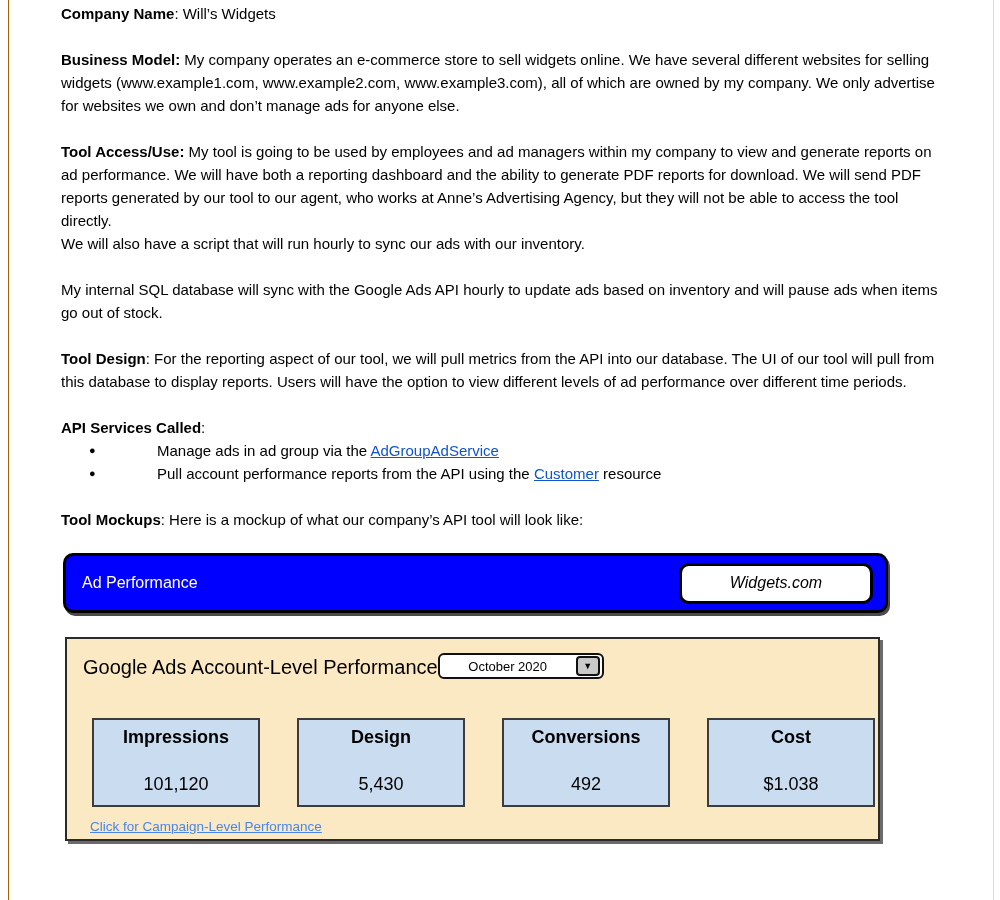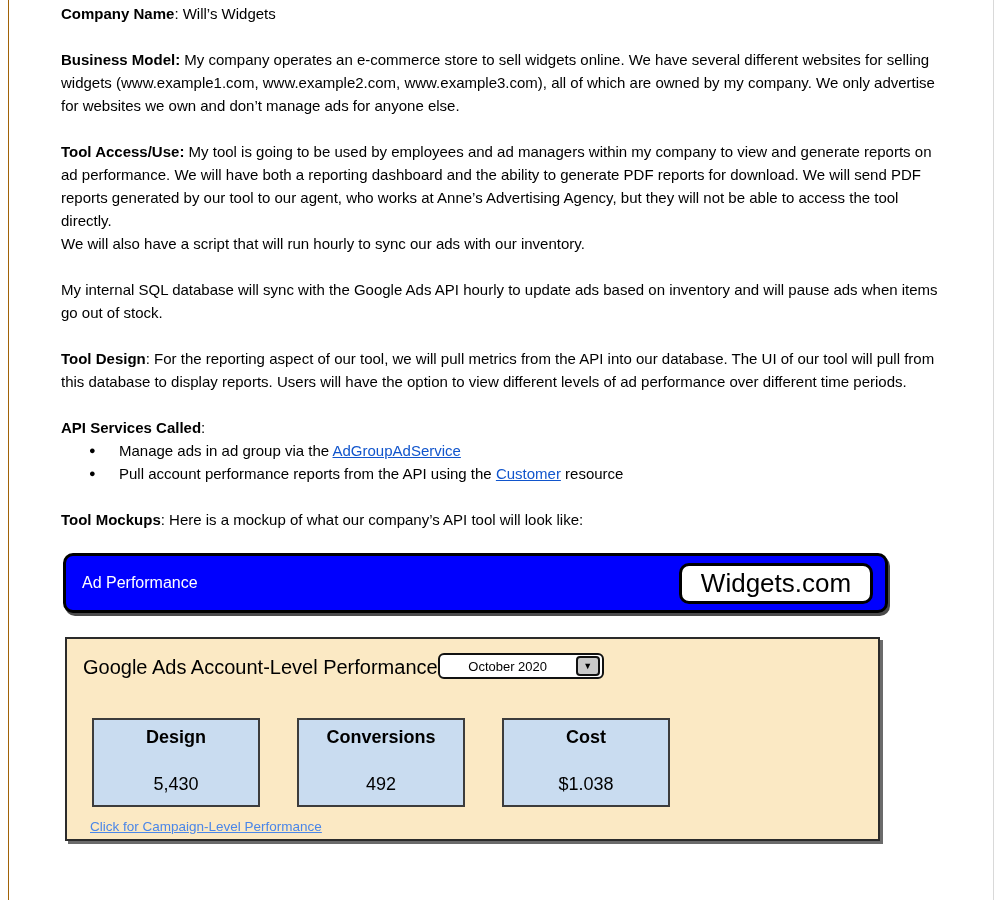--- a/index.html
+++ b/index.html
@@ -8,32 +8,32 @@
   .page { position:absolute; left:8px; top:0; width:986px; height:900px;
           border-left:1px solid #a16207; border-right:1px solid #d9d9d9; background:#fff; }
   .content { position:absolute; left:52px; top:2px; width:880px; }
 
   .para { font-size:15px; line-height:23px; margin-top:23px; }
   .para.first { margin-top:0; }
   .para b { font-weight:bold; }
 
   .bullet { display:flex; font-size:15px; line-height:23px; padding-left:28px; }
   .bullet .dot { width:30px; font-size:11px; line-height:23px; }
-  .bullet .btext { flex:1; }
+  .bullet .btext { flex:1;margin-left:38px; }
   a.doclink { color:var(--doclink); text-decoration:underline; cursor:pointer; }
 
   
   .mockup-header { margin:22px 0 0 2px; width:825px; height:60px;
     background:var(--blue); border:3px solid #000; border-radius:10px;
     box-shadow:2px 3px 0 #4a4a4a;
     display:flex; align-items:center; justify-content:space-between; padding:0 12px 0 16px; }
   .mh-title { color:#fff; font-size:16px; }
   .widgets-btn { background:#fff; border:3px solid #000; border-radius:10px;
     width:194px; height:41px; display:flex; align-items:center; justify-content:center;
-    font-size:26px; color:#000; cursor:pointer; }
+    font-size:16px; color:#000; cursor:pointer;font-style:italic; }
 
   
   .panel { position:relative; margin:24px 0 0 4px; width:815px; height:204px;
     background:var(--cream); border:2px solid #2b2b2b; box-shadow:3px 3px 0 #6b6b6b; }
   .panel-head { display:flex; justify-content:flex-start; align-items:flex-start;
     padding:14px 18px 0 16px; }
   .panel-title { font-size:20px; line-height:28px; }
   .dropdown { display:flex; align-items:center; justify-content:space-between;
     background:#fff; border:2px solid #111; border-radius:6px;
     width:166px; height:26px; padding:0 1px 0 0; cursor:pointer; }
@@ -95,20 +95,24 @@
         <div class="dropdown">
           <span class="dd-value">October 2020</span>
           <span class="dd-arrow-box">
               <span>▼</span>
             </span>
         </div>
       </div>
 
       <div class="cards">
         <div class="card">
+          <span class="card-label">Impressions</span>
+          <span class="card-value">101,120</span>
+        </div>
+        <div class="card">
           <span class="card-label">Design</span>
           <span class="card-value">5,430</span>
         </div>
         <div class="card">
           <span class="card-label">Conversions</span>
           <span class="card-value">492</span>
         </div>
         <div class="card">
           <span class="card-label">Cost</span>
           <span class="card-value">$1.038</span>

